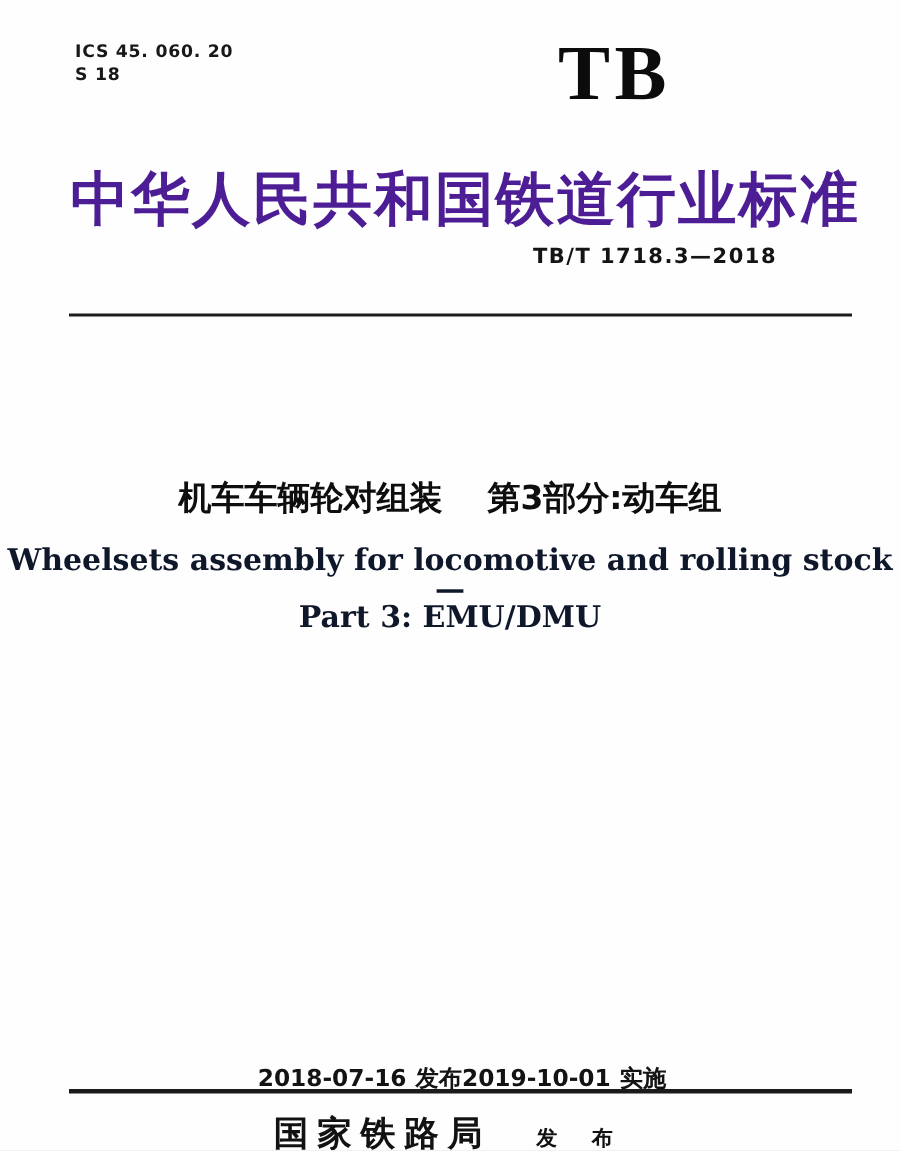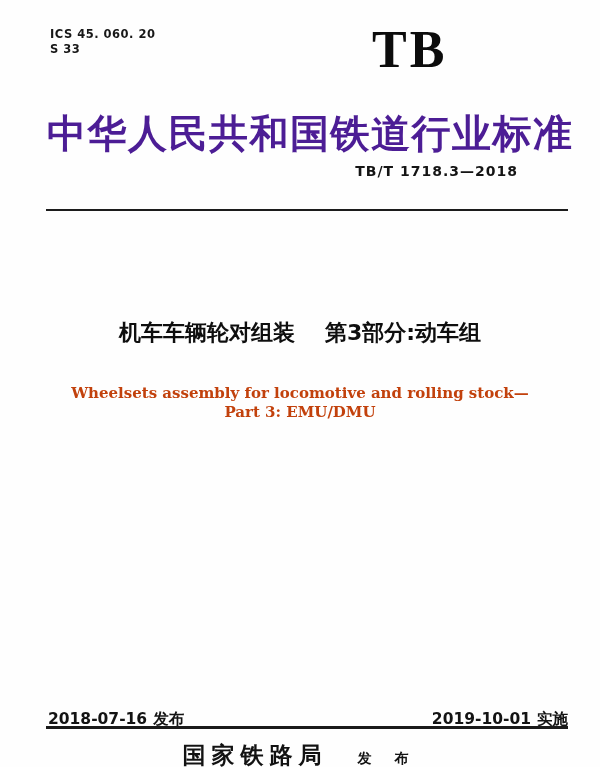--- a/index.html
+++ b/index.html
@@ -93,39 +93,39 @@
     font-size: 22px;
     line-height: 1.1;
     white-space: nowrap;
     color: #0e0e0e;
   }
   .main-title .title-part2 { margin-left: 30px; }
 
   
   .en-subtitle {
     position: absolute;
-    top: 384px;
+    top: 364px;
     left: 0;
     width: 100%;
     text-align: center;
     font-family: "DejaVu Serif", "Liberation Serif", serif;
     font-weight: bold;
-    font-size: 15px;
+    font-size: 20px;
     line-height: 19px;
-    color: #c2410c;
+    color: #0f172a;
   }
 
   
   .dates-row {
     position: absolute;
     left: 48px;
     top: 709px;
     width: 520px;
     display: flex;
-    justify-content: space-between;
+    justify-content: center;
     align-items: baseline;
     font-family: "DejaVu Sans", "Liberation Sans", sans-serif;
     font-weight: bold;
     font-size: 15.5px;
     color: #131313;
   }
   .date-item .date-label { margin-left: 6px; }
 
   .rule-bottom {
     position: absolute;
@@ -161,21 +161,21 @@
     letter-spacing: 9px;
   }
 </style>
 </head>
 <body>
 
 <div class="page">
 
   <div class="ics-block">
     <div>ICS 45. 060. 20</div>
-    <div>S 33</div>
+    <div>S 18</div>
   </div>
 
   <div class="tb-logo">TB</div>
 
   <div class="header-title">中华人民共和国铁道行业标准</div>
 
   <div class="std-number">TB/T 1718.3—2018</div>
 
   <div class="rule-top"></div>
 

